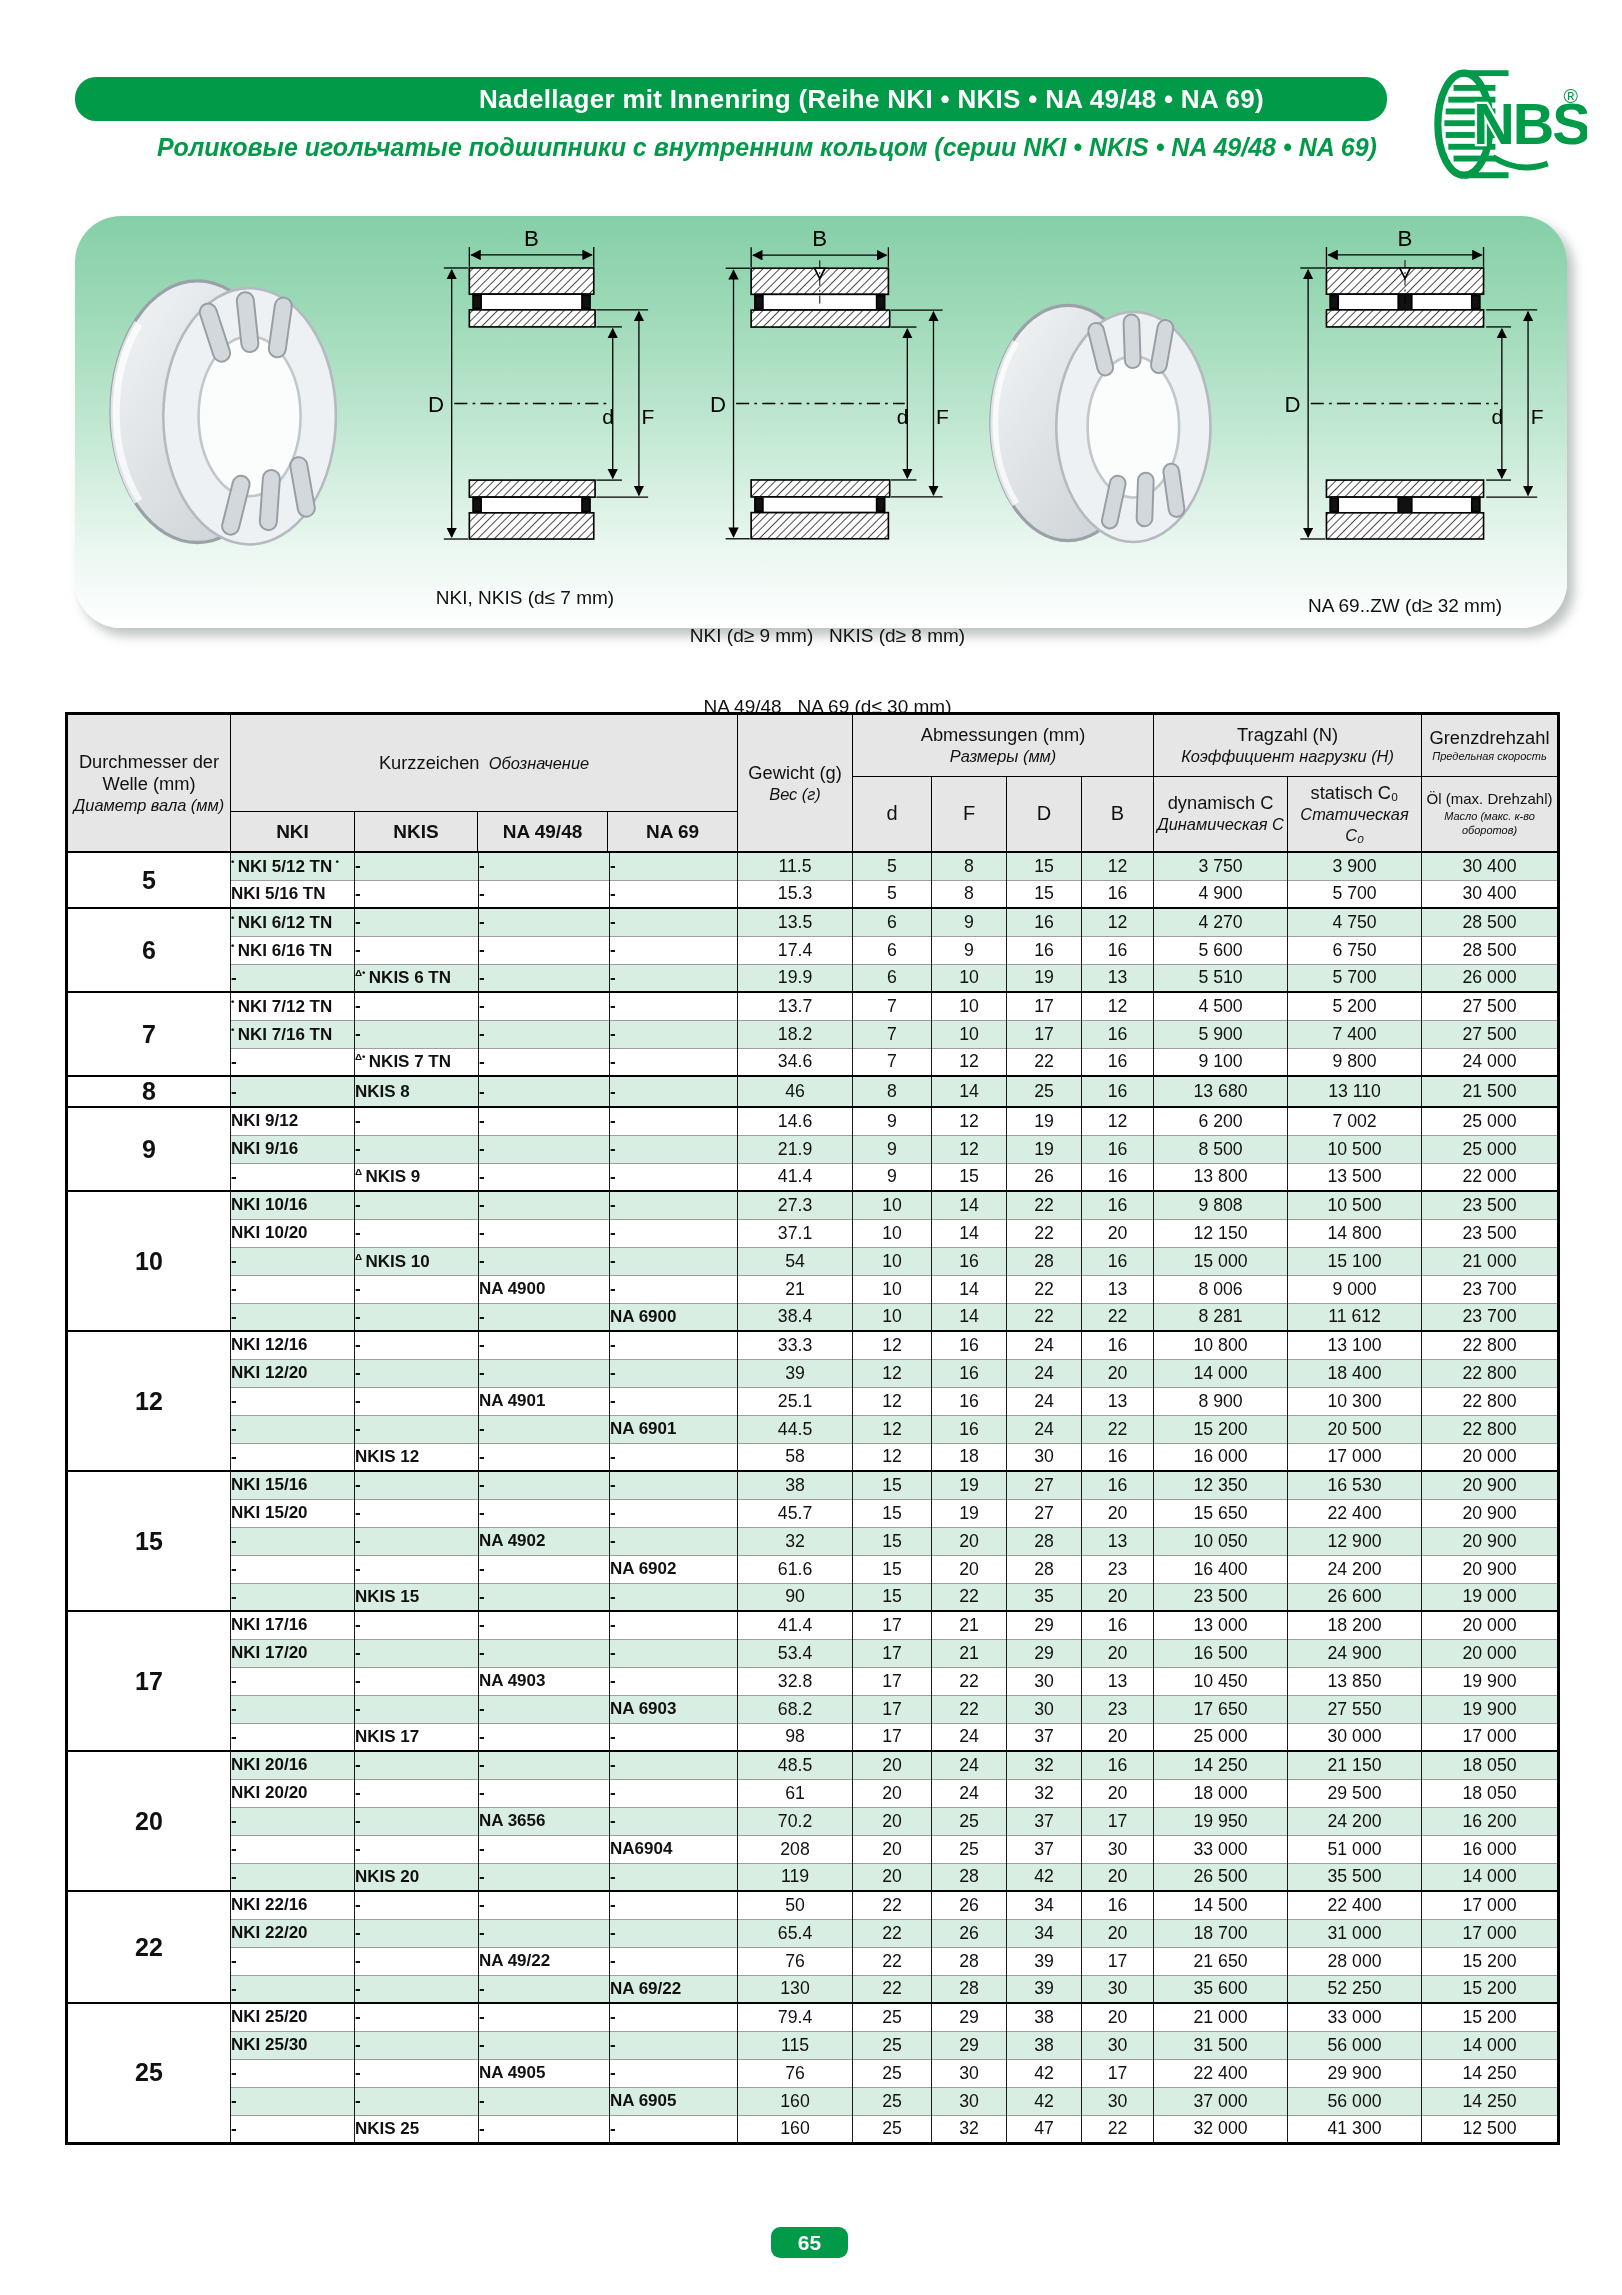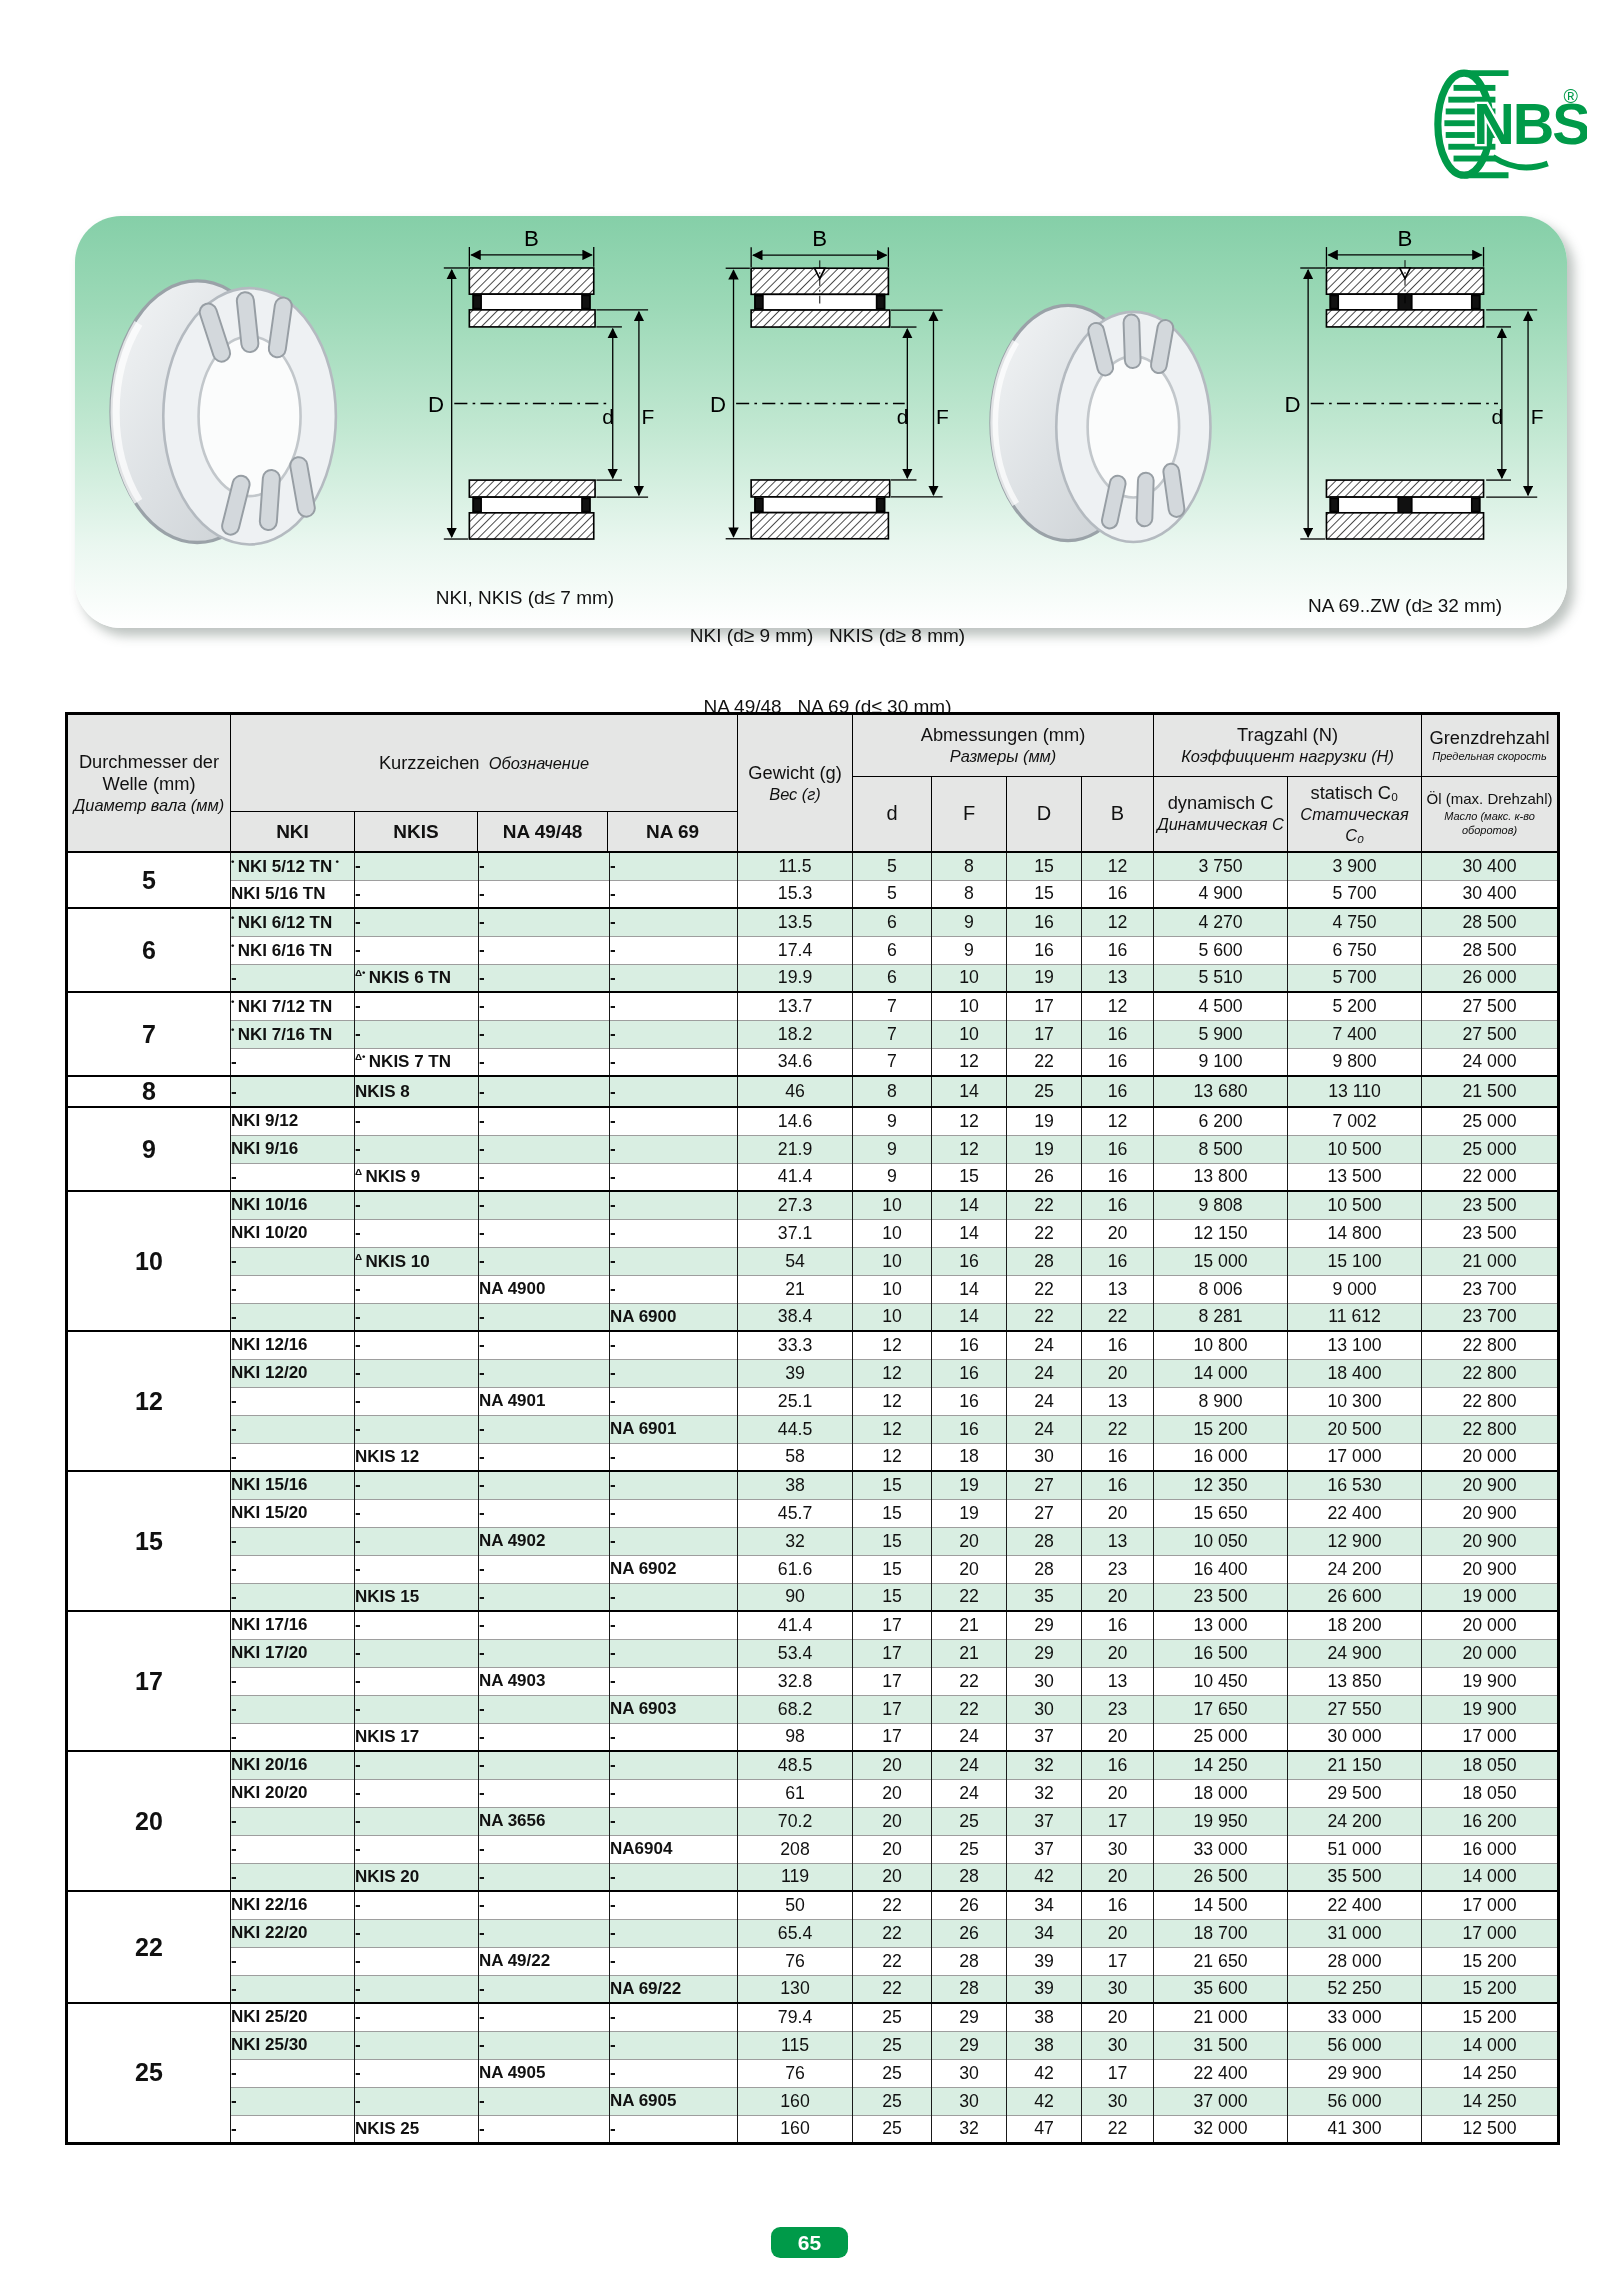--- a/index.html
+++ b/index.html
@@ -72,20 +72,24 @@
         <path d="M0,0L10,5L0,10z" fill="#000"></path>
       </marker>
       <linearGradient id="metal" x1="0" y1="0" x2="1" y2="1">
         <stop offset="0" stop-color="#f4f6f7"></stop>
           <stop offset=".5" stop-color="#dde1e4"></stop>
           <stop offset="1" stop-color="#c9ced2"></stop>
       </linearGradient>
     </defs>
   </svg>
 
+  <div class="title-bar">
+    <span>Nadellager mit Innenring (Reihe NKI • NKIS • NA 49/48 • NA 69)</span>
+  </div>
+  <div class="subtitle">Роликовые игольчатые подшипники с внутренним кольцом (серии NKI • NKIS • NA 49/48 • NA 69)</div>
 
   <svg class="logo" width="157" height="131" viewBox="0 0 240 200">
     <g stroke="#009A49" fill="none">
       <ellipse cx="52" cy="98" rx="40" ry="78" stroke-width="11"></ellipse>
       <path d="M52 20 H120 M52 176 H120" stroke-width="9"></path>
     </g>
     <g fill="#009A49">
       <rect x="36" y="38" width="64" height="9"></rect>
         <rect x="28" y="56" width="72" height="9"></rect>
       <rect x="24" y="74" width="76" height="9"></rect>

